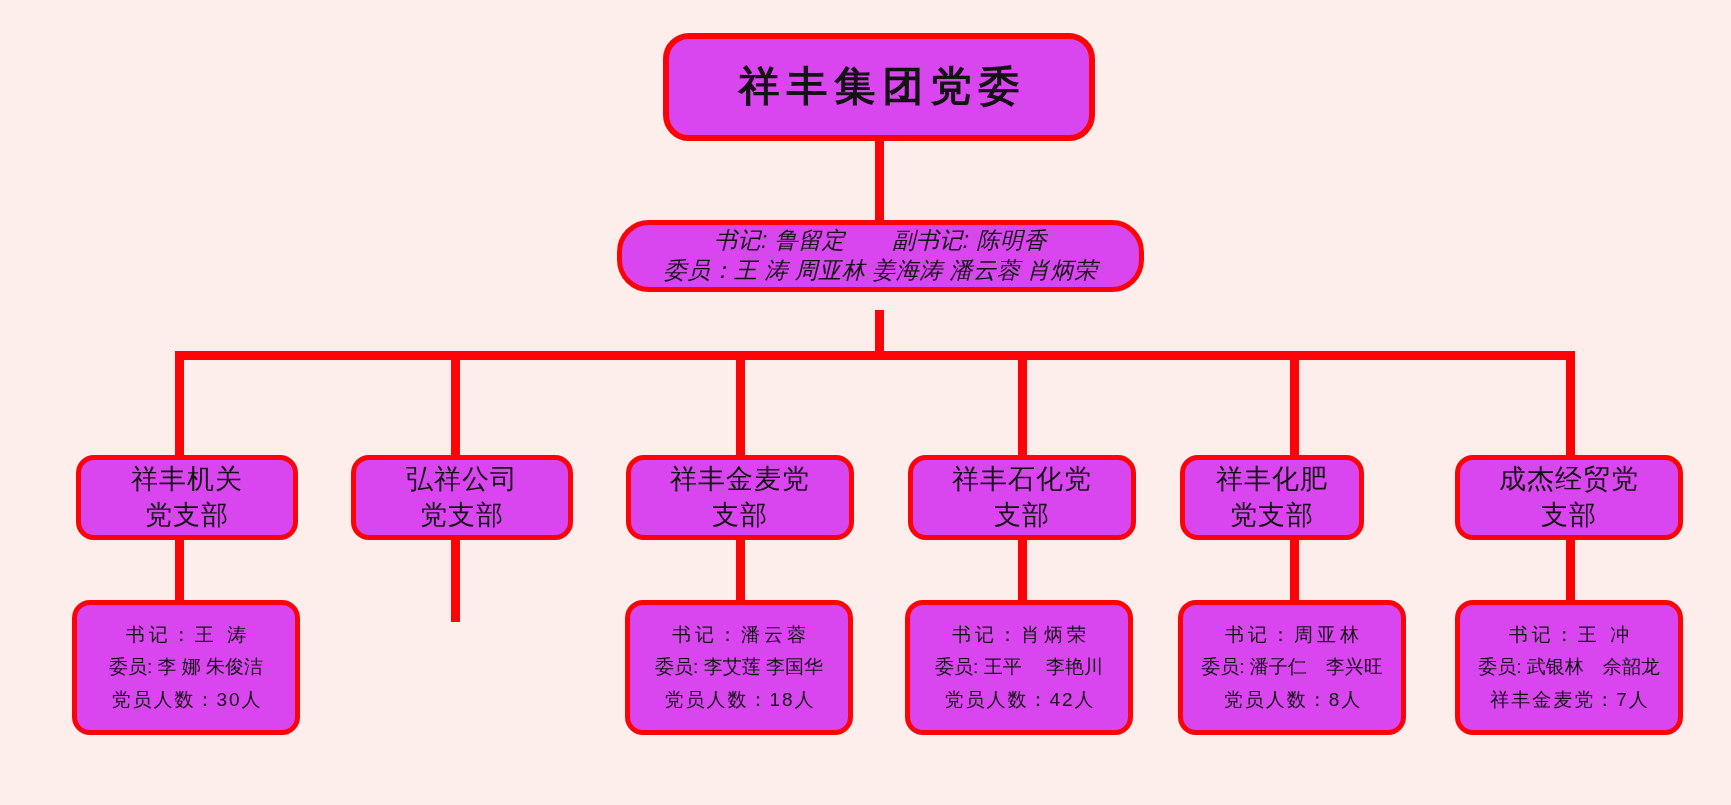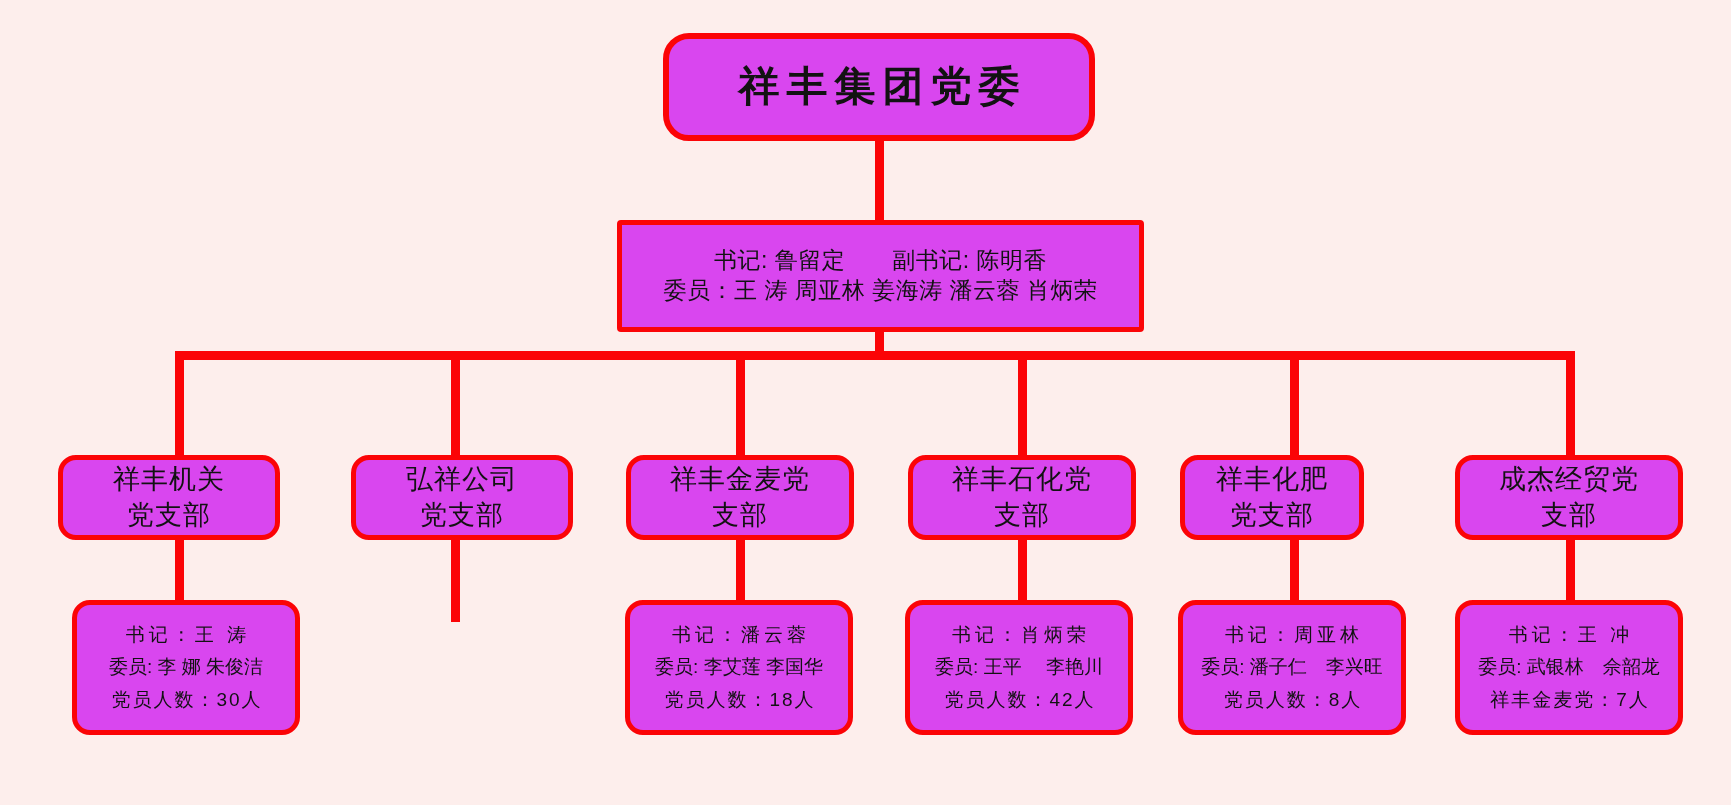--- a/index.html
+++ b/index.html
@@ -33,22 +33,22 @@
     left:663px;top:33px;width:432px;height:108px;
     border-radius:26px;border-width:6px;
   }
   #root-node .ln{
     font-size:41px;font-weight:bold;letter-spacing:7px;
     text-indent:7px;
   }
 
   
   #committee-node{
-    left:617px;top:220px;width:527px;height:112px;
-    border-radius:4px;border-width:5px;
+    left:617px;top:220px;width:527px;height:72px;
+    border-radius:32px;border-width:5px;font-style:italic;
   }
   #committee-node .ln{font-size:23px;letter-spacing:.5px;}
 
   
   .branch{
     width:222px;height:85px;
     border-radius:18px;border-width:5px;
     top:455px;
   }
   .branch .ln{font-size:27px;letter-spacing:1px;}
@@ -86,21 +86,21 @@
   <div class="node" id="committee-node">
     <div class="ln">书记: 鲁留定　　副书记: 陈明香</div>
     <div class="ln">委员：王 涛 周亚林 姜海涛 潘云蓉 肖炳荣</div>
   </div>
 
   <div class="conn v" style="left:875px;top:310px;height:45px;"></div>
 
   <div class="conn h" style="left:175px;top:351px;width:1400px;"></div>
 
   <div class="conn v" style="left:175px;top:351px;height:108px;"></div>
-  <div class="node branch" style="left:58px;text-align:center;">
+  <div class="node branch" style="left:76px;text-align:center;">
     <div class="ln">祥丰机关</div>
     <div class="ln">党支部</div>
   </div>
   <div class="conn v" style="left:175px;top:537px;height:85px;"></div>
   <div class="node detail" style="left:72px;">
     <div class="ln l1">书记：王 涛</div>
     <div class="ln l2">委员: 李 娜 朱俊洁</div>
     <div class="ln l3">党员人数：30人</div>
   </div>
 

